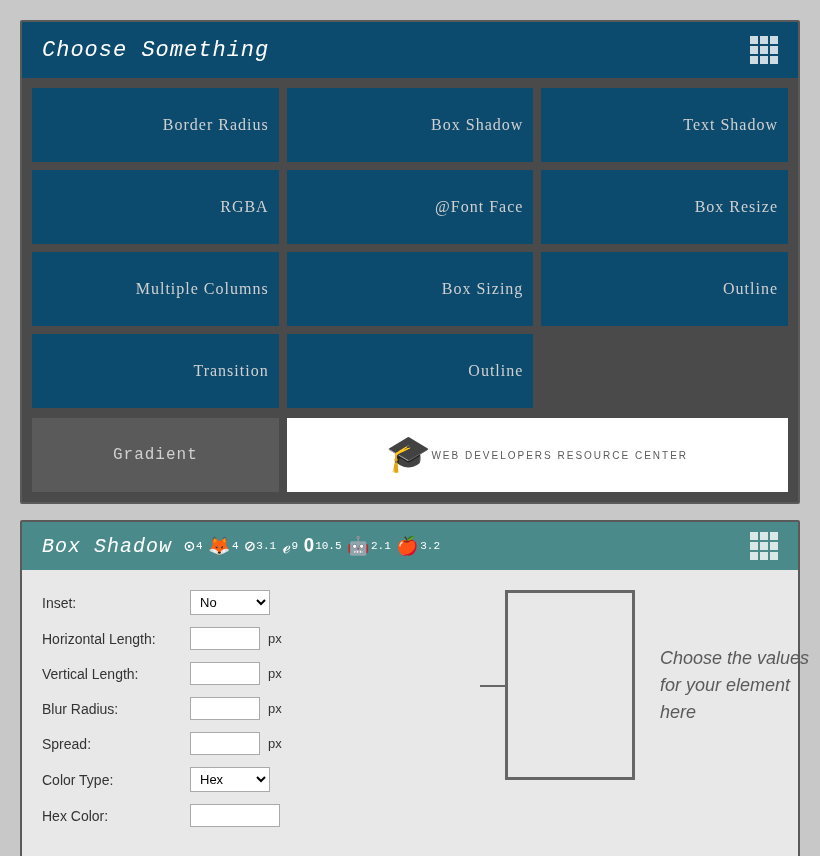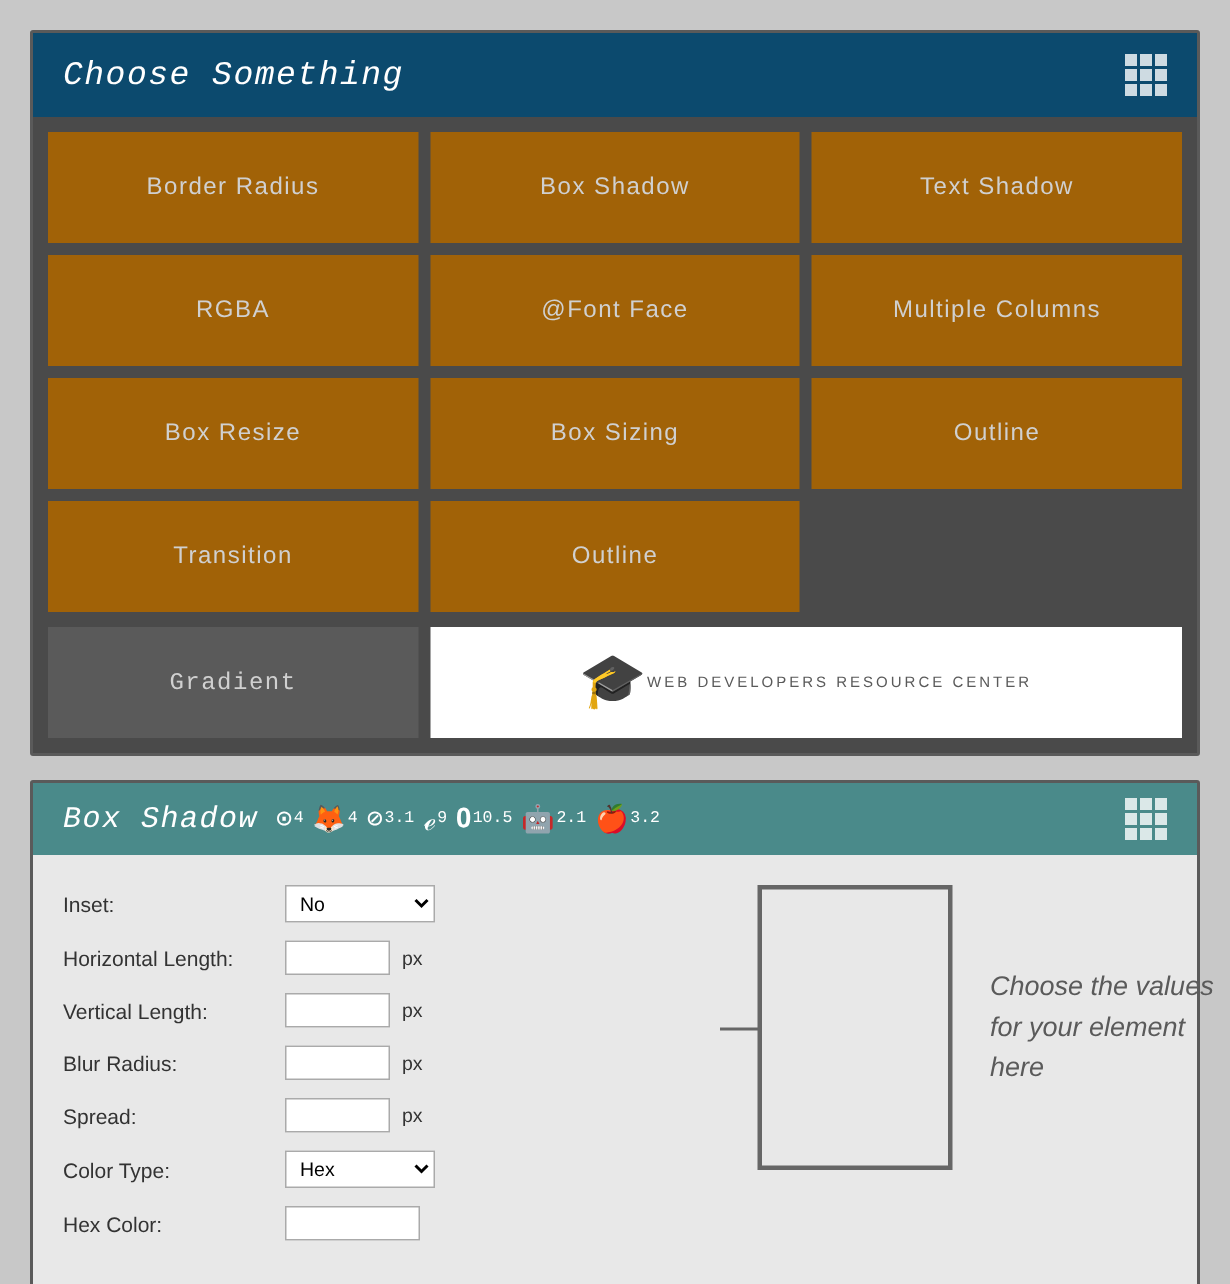--- a/index.html
+++ b/index.html
@@ -55,29 +55,29 @@
     
     .button-grid {
       display: grid;
       grid-template-columns: repeat(3, 1fr);
       gap: 0;
       padding: 10px;
       gap: 8px;
     }
 
     .css-button {
-      background: #a16207;
+      background: #0c4a6e;
       color: #d0d0d0;
       border: none;
       padding: 28px 10px;
-      font-family: Liberation Sans, sans-serif;
+      font-family: Liberation Serif, serif;
       font-size: 16px;
       letter-spacing: 1px;
       cursor: pointer;
-      text-align: center;
+      text-align: right;
     }
 
     
     .logo-row {
       display: grid;
       grid-template-columns: repeat(3, 1fr);
       gap: 8px;
       padding: 0 10px 10px 10px;
     }
 
@@ -218,21 +218,21 @@
 
     .form-input-wide {
       width: 90px;
     }
 
     .form-select {
       border: 1px solid #aaa;
       background: white;
       padding: 3px 5px;
       font-size: 13px;
-      width: 100px;
+      width: 80px;
     }
 
     .form-unit {
       color: #333;
       font-size: 13px;
       font-family: Arial, sans-serif;
     }
 
     
     .preview-area {
@@ -264,22 +264,22 @@
         <div class="grid-icon-cell"></div>
       </div>
     </div>
 
     <div class="button-grid">
       <button class="css-button">Border Radius</button>
       <button class="css-button">Box Shadow</button>
       <button class="css-button">Text Shadow</button>
       <button class="css-button">RGBA</button>
       <button class="css-button">@Font Face</button>
+      <button class="css-button">Box Resize</button>
       <button class="css-button">Multiple Columns</button>
-      <button class="css-button">Box Resize</button>
       <button class="css-button">Box Sizing</button>
       <button class="css-button">Outline</button>
       <button class="css-button">Transition</button>
       <button class="css-button">Outline</button>
     </div>
 
     <div class="logo-row">
       <button class="gradient-btn">Gradient</button>
       <div class="logo-container">
         <span class="logo-icon">🎓</span>

